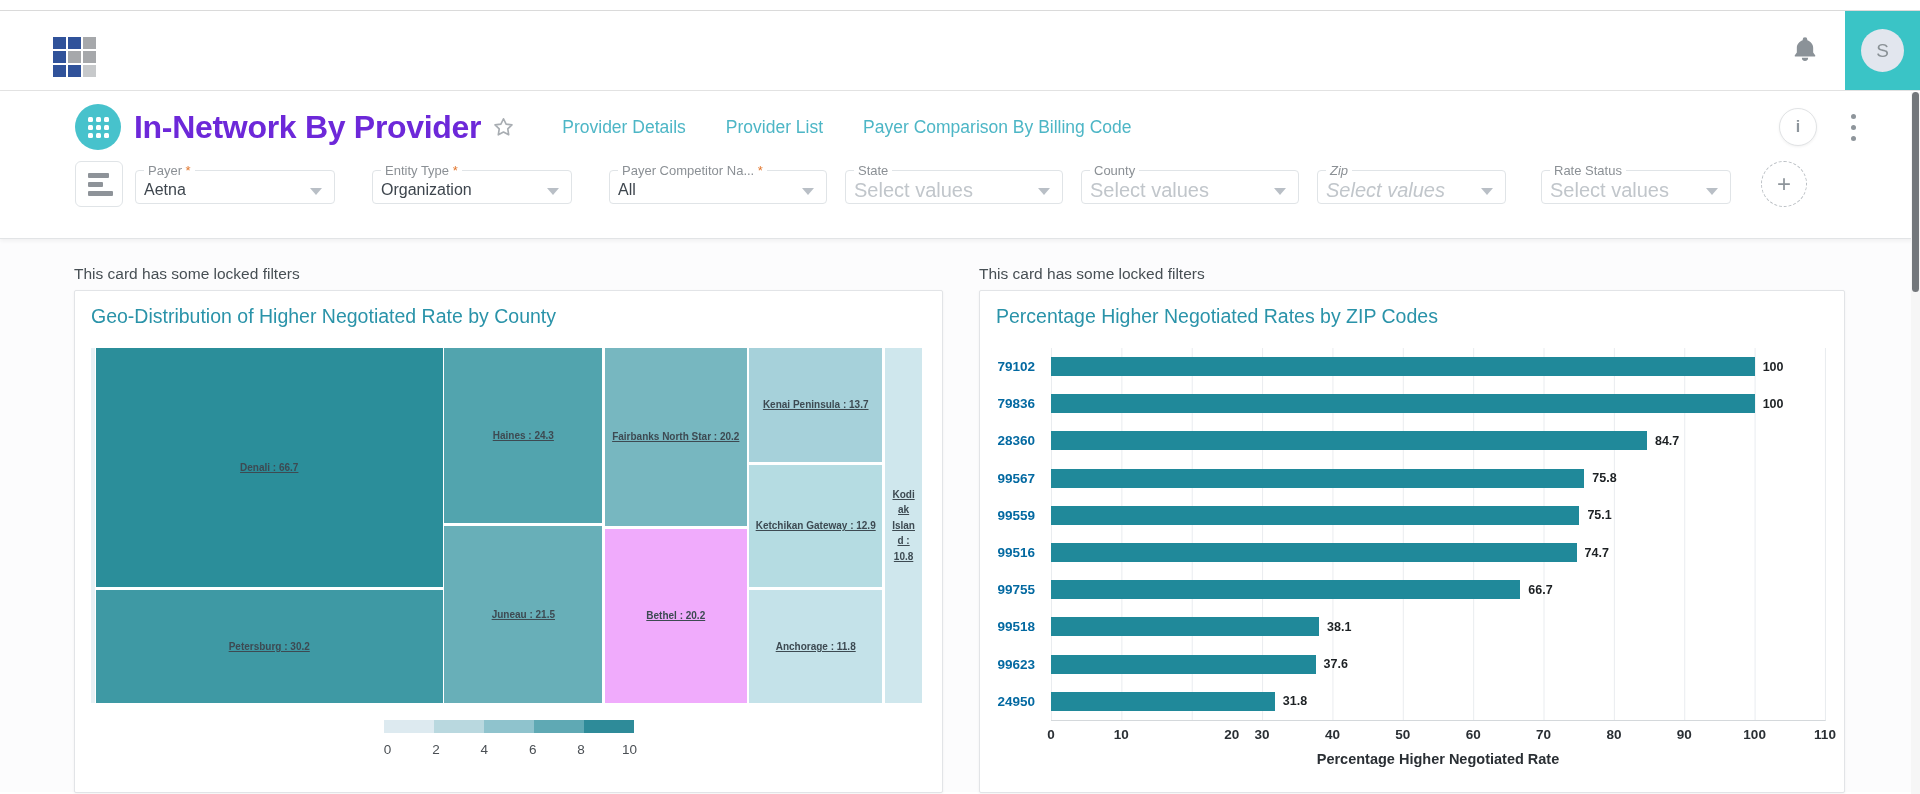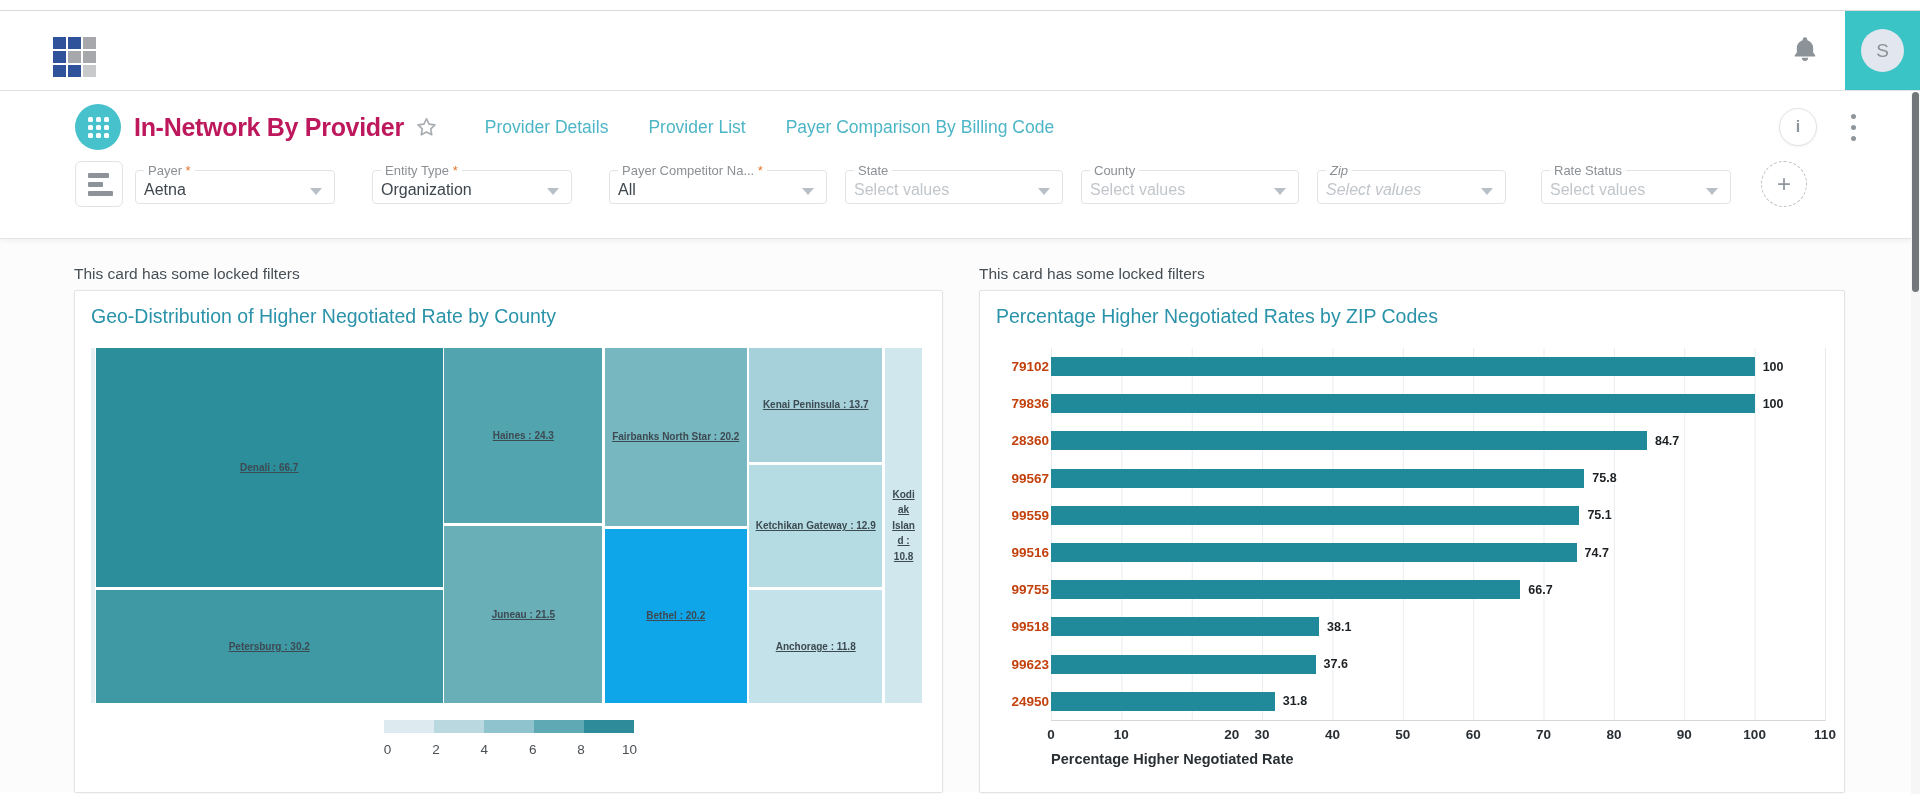--- a/index.html
+++ b/index.html
@@ -30,21 +30,21 @@
     color: #8a9196; font-size: 19px; display: flex; align-items: center; justify-content: center; }
 
   
   .dash-head { background: #fff; padding: 10px 60px 0 75px; height: 148px;
     border-bottom: 1px solid #e2e4e6; box-shadow: 0 2px 4px rgba(0,0,0,.05); position: relative; }
   .title-row { display: flex; align-items: center; height: 52px; }
   .dash-icon { width: 46px; height: 46px; border-radius: 50%; background: #47c2cc; flex: 0 0 auto;
     display: grid; grid-template-columns: repeat(3, 5px); grid-auto-rows: 5px; gap: 3px;
     align-content: center; justify-content: center; }
   .dash-icon i { background: #fff; border-radius: 1.5px; display: block; }
-  .page-title { font-size: 25px; font-weight: 700; color: #be185d; letter-spacing: -.3px;
+  .page-title { font-size: 32px; font-weight: 700; color: #6d28d9; letter-spacing: -.3px;
     margin-left: 13px; white-space: nowrap; }
   .star { margin-left: 10px; margin-top: 4px; cursor: pointer; }
   .tabs { display: flex; gap: 40px; margin-left: 46px; align-items: center; }
   .tab { font-size: 17.5px; color: #4db6c6; font-weight: 500; cursor: pointer;
     text-decoration: none; white-space: nowrap; }
   .head-actions { margin-left: auto; display: flex; align-items: center; }
   .info-btn { width: 38px; height: 38px; border-radius: 50%; border: 1px solid #e1e3e5;
     background: #fff; color: #8d959c; font-size: 16px; font-weight: 700; cursor: pointer;
     box-shadow: 0 1px 3px rgba(0,0,0,.06); }
   .kebab { margin-left: 30px; background: none; border: none; cursor: pointer;
@@ -66,21 +66,21 @@
   .mfield:nth-child(1) { width: 200px; margin-right: 19px; }
   .mfield:nth-child(2) { width: 200px; margin-right: 19px; }
   .mfield:nth-child(3) { width: 218px; }
   .mfield:nth-child(4) { width: 218px; }
   .mfield:nth-child(5) { width: 218px; }
   .mfield:nth-child(6) { width: 189px; font-style: italic; }
   .mfield:nth-child(7) { width: 190px; margin-left: 17px; }
   .mfield legend { font-size: 13px; color: #8b9095; padding: 0 4px; line-height: 1; }
   .mfield legend .req { color: #e2762d; }
   .fval { font-size: 16px; color: #3e464e; white-space: nowrap; overflow: hidden; }
-  .fplaceholder { font-size: 16px; color: #c1c6cb; white-space: nowrap; overflow: hidden; }
+  .fplaceholder { font-size: 20px; color: #c1c6cb; white-space: nowrap; overflow: hidden; }
   .chev { position: absolute; right: 12px; top: 50%; margin-top: -2px; width: 0; height: 0;
     border-left: 6px solid transparent; border-right: 6px solid transparent;
     border-top: 7px solid #b9bfc6; }
   .add-filter { width: 46px; height: 46px; border-radius: 50%; border: 1.5px dashed #b9bec3;
     background: #fff; color: #8e959b; font-size: 24px; font-weight: 400; cursor: pointer;
     margin-left: 30px; line-height: 1; }
 
   
   .content { background: #fcfcfd; padding: 26px 75px 0 74px; display: flex; gap: 36px; height: 553px; }
   .card-col.left { width: 869px; }
@@ -99,31 +99,31 @@
     line-height: 1.55; padding: 2px 6px; overflow-wrap: anywhere; }
   .legend { margin-top: 17px; display: flex; flex-direction: column; align-items: center; }
   .legend-bar { width: 250px; height: 13px; }
   .legend-ticks { position: relative; width: 242px; height: 18px; margin-top: 9px; }
   .ltick { position: absolute; transform: translateX(-50%); font-size: 13.5px; color: #4a4f54; }
 
   
   .bar-chart { display: flex; margin: 20px 18px 0 18px; }
   .ylabels { width: 53px; display: flex; flex-direction: column; }
   .ylab { height: 37.2px; display: flex; align-items: center; justify-content: flex-end;
-    padding-right: 2px; font-size: 13.5px; font-weight: 600; color: #c2410c; }
+    padding-right: 16px; font-size: 13.5px; font-weight: 600; color: #0369a1; }
   .plot { flex: 1; border-bottom: 1px solid #d4d8db; border-right: 1px solid #e9ecef;
     background-image: linear-gradient(to right, #e9ecef 1px, transparent 1px);
     background-size: calc(100% / 11) 100%; }
   .bar-row { height: 37.2px; display: flex; align-items: center; }
   .bar { height: 19px; cursor: pointer; }
   .bval { margin-left: 8px; font-size: 12.5px; font-weight: 600; color: #1d2124; white-space: nowrap; }
   .xticks { position: relative; margin: 6px 19px 0 71px; height: 18px; }
   .xtick { position: absolute; transform: translateX(-50%); font-size: 13.5px; font-weight: 600;
     color: #2a2f34; }
-  .xlabel { margin: 6px 19px 0 71px; font-size: 14.5px; font-weight: 700;
+  .xlabel { margin: 6px 19px 0 71px; text-align: center; font-size: 14.5px; font-weight: 700;
     color: #2a2f34; }
 
   
   .scrollbar { position: fixed; right: 0; top: 92px; width: 9px; height: 702px; background: #f6f6f6; }
   .scroll-thumb { position: absolute; top: 0; left: 1px; width: 7px; height: 200px;
     background: #73777b; border-radius: 4px; }
 </style>
 </head>
 <body>
 
@@ -251,21 +251,21 @@
           </div>
           <div class="tm-cell" style="left: 42.4%; top: 0%; width: 19%; height: 49.3%; background: rgb(82, 164, 174);">
             <span class="tm-label">Haines : 24.3</span>
           </div>
           <div class="tm-cell" style="left: 42.4%; top: 50.1%; width: 19%; height: 49.9%; background: rgb(104, 175, 184);">
             <span class="tm-label">Juneau : 21.5</span>
           </div>
           <div class="tm-cell" style="left: 61.7%; top: 0%; width: 17%; height: 50.1%; background: rgb(119, 183, 192);">
             <span class="tm-label">Fairbanks North Star : 20.2</span>
           </div>
-          <div class="tm-cell" style="left: 61.7%; top: 51%; width: 17%; height: 49%; background: #0ea5e9;">
+          <div class="tm-cell" style="left: 61.7%; top: 51%; width: 17%; height: 49%; background: #f0abfc;">
             <span class="tm-label">Bethel : 20.2</span>
           </div>
           <div class="tm-cell" style="left: 79%; top: 0%; width: 16%; height: 32.1%; background: rgb(166, 209, 218);">
             <span class="tm-label">Kenai Peninsula : 13.7</span>
           </div>
           <div class="tm-cell" style="left: 79%; top: 33%; width: 16%; height: 34.4%; background: rgb(181, 220, 226);">
             <span class="tm-label">Ketchikan Gateway : 12.9</span>
           </div>
           <div class="tm-cell" style="left: 79%; top: 68.2%; width: 16%; height: 31.8%; background: rgb(196, 226, 233);">
             <span class="tm-label">Anchorage : 11.8</span>

